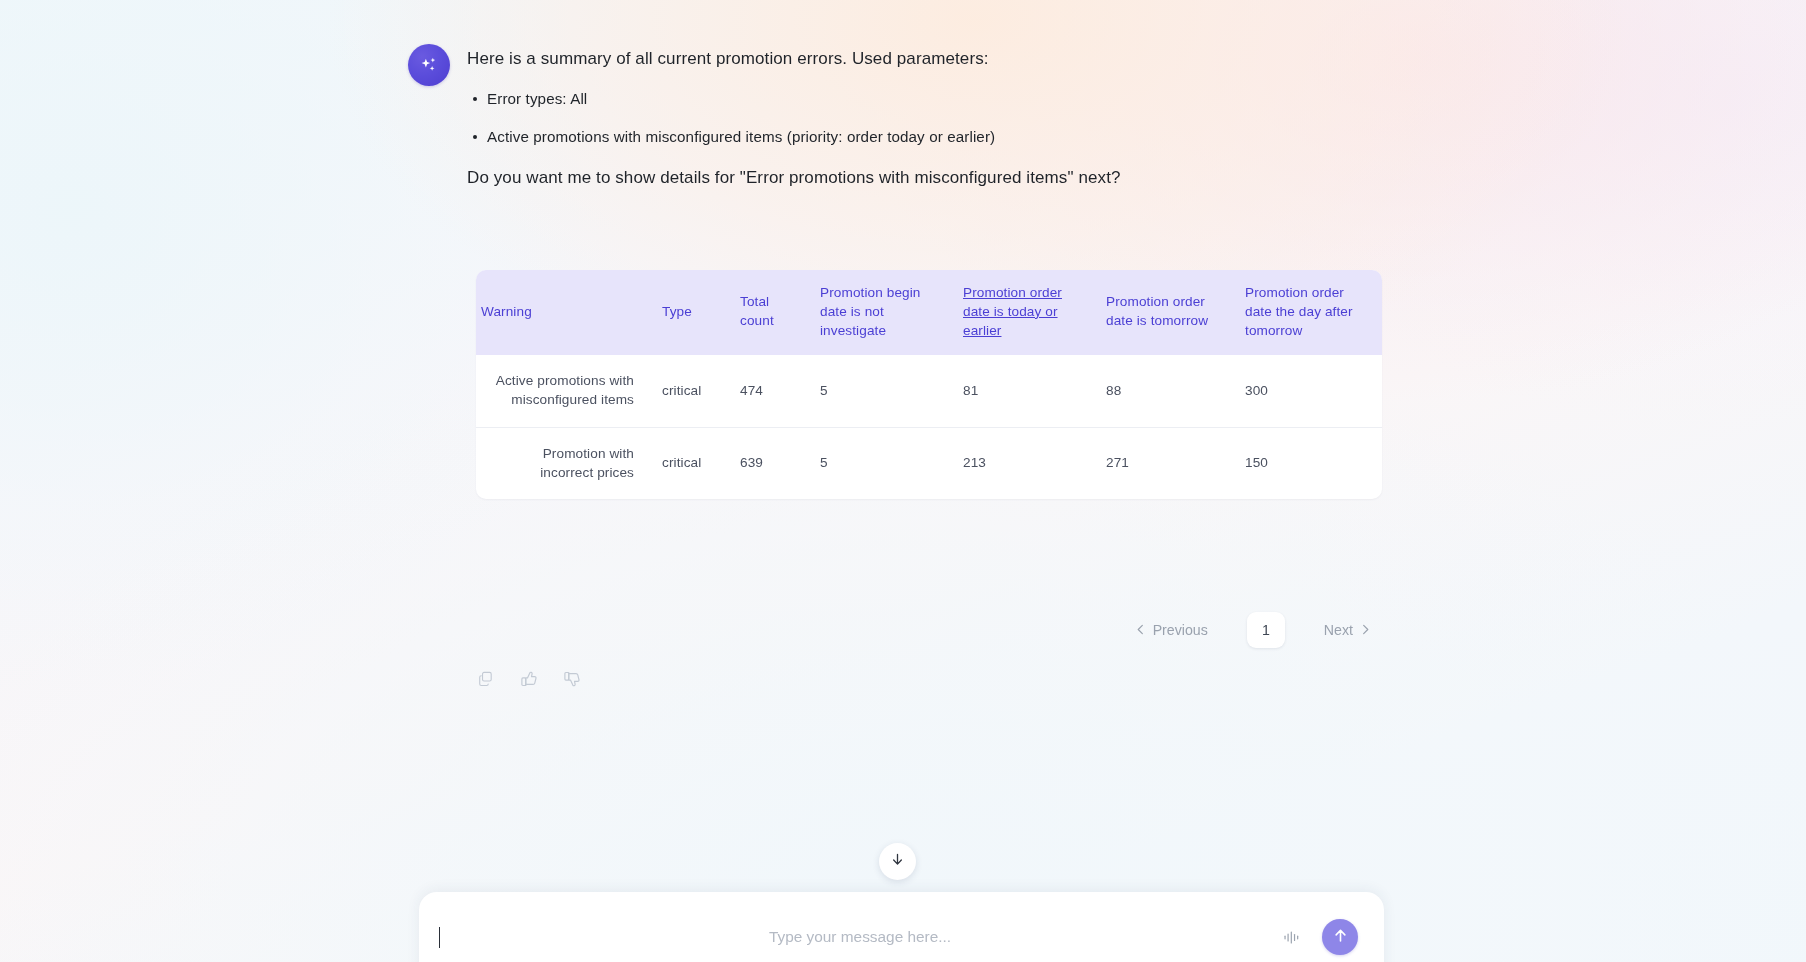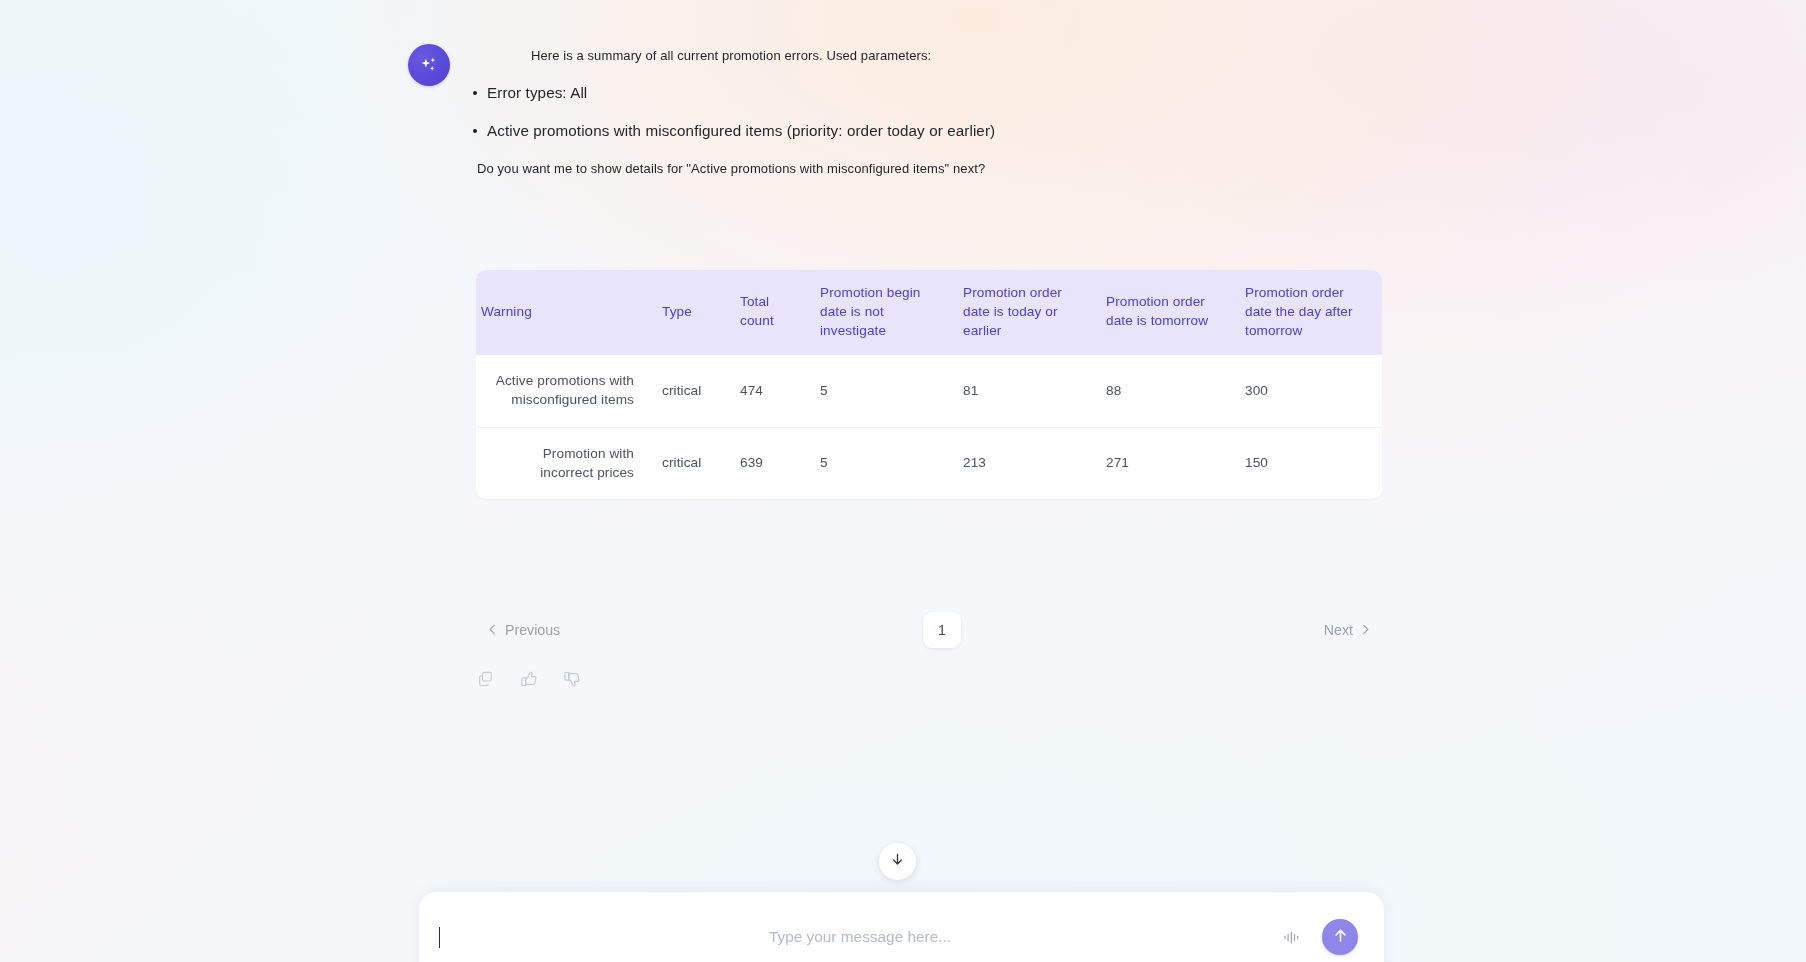--- a/index.html
+++ b/index.html
@@ -51,26 +51,25 @@
     background: radial-gradient(circle at 34% 30%, #6a5ae0 0%, #5b4ddb 45%, #4e3ed0 100%);
     display: flex;
     align-items: center;
     justify-content: center;
     box-shadow: 0 1px 3px rgba(80,60,180,0.25);
   }
 
   .msg-body { padding-top: 2px; }
 
   .msg-p {
-    font-size: 13px;
+    font-size: 17px;
     line-height: 1.5;
     color: #1f2329;
     margin-bottom: 16px;
     letter-spacing: 0.1px;
-    text-align: center;
   }
   .msg-p:last-child { margin-bottom: 0; }
 
   .msg-ul {
     list-style: none;
     margin: 0 0 16px 0;
     padding: 0;
   }
   .msg-li {
     position: relative;
@@ -132,33 +131,33 @@
     border-top: 1px solid #eceef3;
     letter-spacing: 0.1px;
   }
   table.data-table tbody td:first-child { padding-left: 18px; text-align: right; }
   table.data-table tbody tr:first-child td { border-top: none; }
 
   .col-warning { width: 172px; }
   .col-type    { width: 78px; }
   .col-total   { width: 80px; }
   .col-c3      { width: 143px; }
-  .col-c4      { width: 143px; }
+  .col-c4      { width: 143px; text-decoration: underline; }
   .col-c5      { width: 139px; }
   .col-c6      { width: 151px; }
 
   
   .pagination {
     position: absolute;
     left: 476px;
     top: 612px;
     width: 906px;
     display: flex;
     align-items: center;
-    justify-content: space-between;
+    justify-content: flex-end;
     gap: 22px;
   }
   .page-btn {
     display: flex;
     align-items: center;
     gap: 7px;
     font-size: 14.2px;
     color: #9aa2ae;
     padding: 7px 11px;
     border-radius: 8px;
@@ -297,21 +296,21 @@
 
       <ul class="msg-ul">
         <li class="msg-li">Error types: All</li>
       </ul>
 
 
       <ul class="msg-ul">
         <li class="msg-li">Active promotions with misconfigured items (priority: order today or earlier)</li>
       </ul>
 
-      <p class="msg-p">Do you want me to show details for "Active promotions with misconfigured items" next?</p>
+      <p class="msg-p">Do you want me to show details for "Error promotions with misconfigured items" next?</p>
     </div>
   </div>
 
   <div class="table-wrap">
     <table class="data-table">
       <thead>
         <tr>
           <th class="col-warning">Warning</th>
           <th class="col-type">Type</th>
           <th class="col-total">Total count</th>

